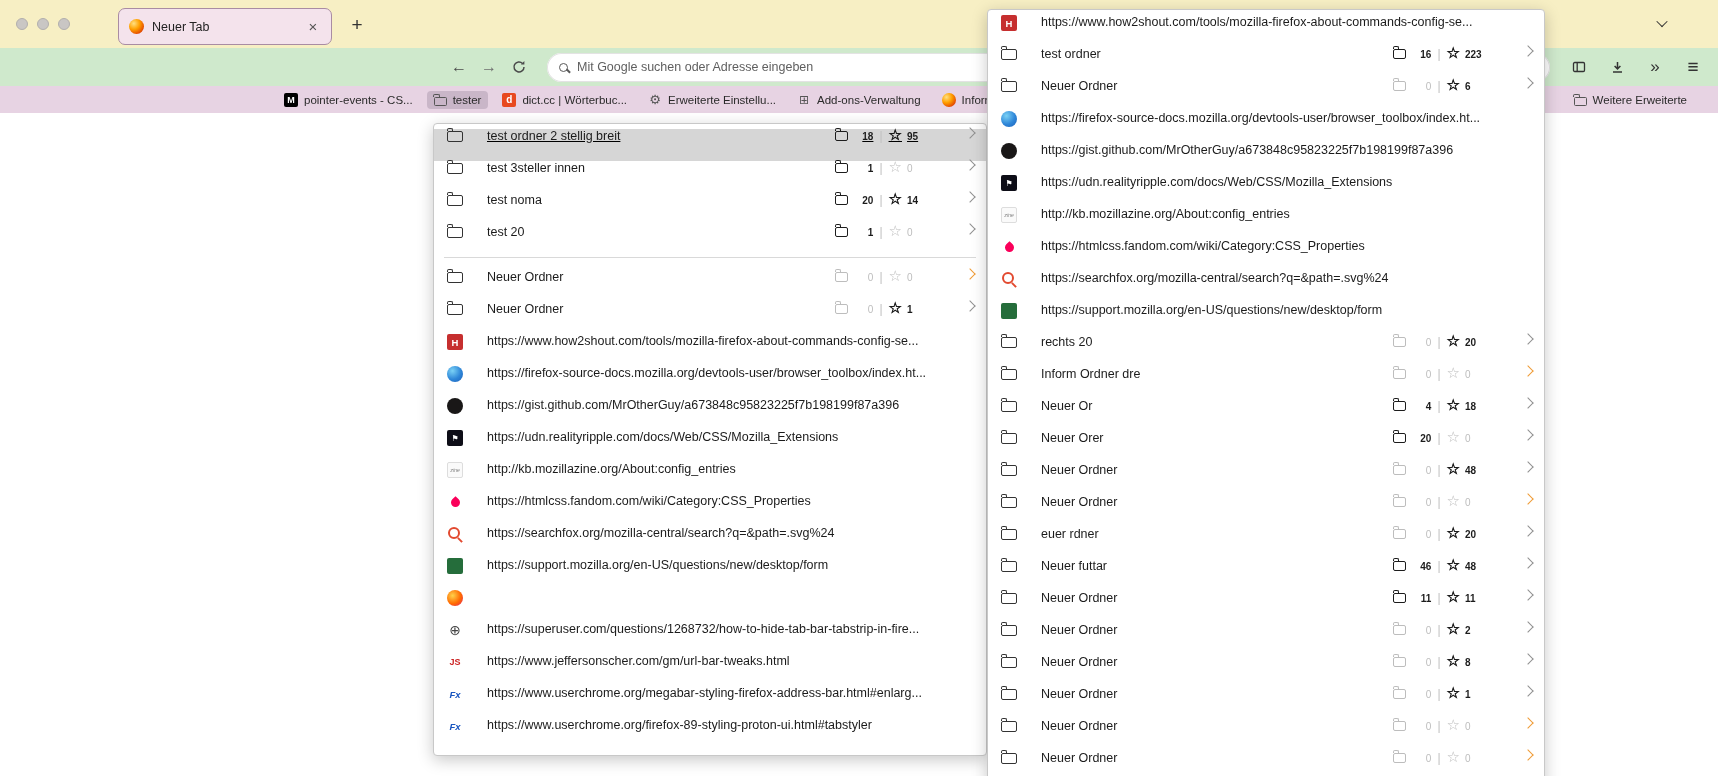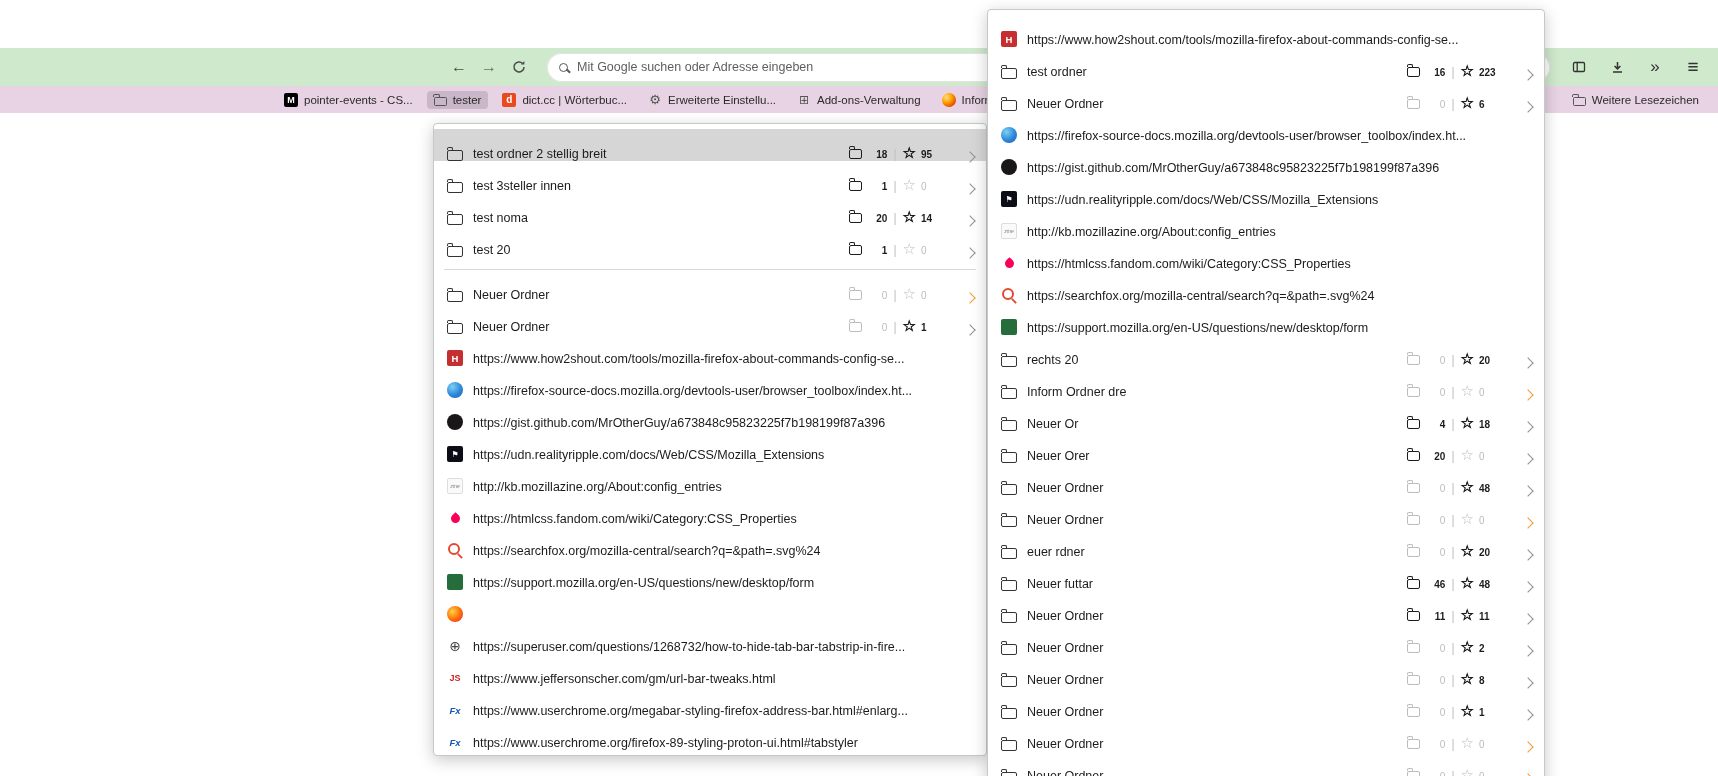--- a/index.html
+++ b/index.html
@@ -63,21 +63,21 @@
   .url-input::placeholder { color:#5f5f5f; opacity:1; }
   .tb-right { display:flex; align-items:center; gap:16px; flex:none; }
   .tb-ico { width:22px; height:22px; display:flex; align-items:center; justify-content:center; color:#333; }
   .tb-ico.overflow::before { content:"»"; font-size:17px; color:#333; }
   .tb-ico.menu::before { content:"≡"; font-size:19px; color:#333; }
 
   
   .bookmarks-bar {
     position:absolute; left:0; top:86px; width:100%; height:27px;
     background:var(--bookmarks_bar_color,#e7d3e3);
-    display:flex; align-items:center; padding-left:277px; padding-right:12px;
+    display:flex; align-items:center; padding-left:277px; padding-right:24px;
   }
   .bb-items { display:flex; align-items:center; gap:7px; }
   .bb-item { display:flex; align-items:center; gap:6px; padding:3px 7px; border-radius:4px;
     white-space:nowrap; flex:none; }
   .bb-item.state-active { background:var(--active_chip_color,#c9b6c8); }
   .bb-label { font-size:11.5px; color:#2a2a2a; }
   .bb-icon { width:14px; height:14px; display:flex; align-items:center; justify-content:center;
     border-radius:2px; flex:none; font-size:10px; }
   .bbic-mdn { background:#000; color:#fff; font-weight:700; }
   .bbic-mdn::before { content:"M"; font-size:9px; }
@@ -96,22 +96,22 @@
   .bb-right { margin-left:auto; }
 
   
   .menu-panel {
     position:absolute; background:#fff; border:1px solid #c8c8c8; border-radius:4px;
     box-shadow:0 4px 16px rgba(0,0,0,.22); padding:5px 0; z-index:30; overflow:hidden;
   }
   .left-panel  { left:433px; top:123px; width:554px; }
   .right-panel { left:987px; top:9px;  width:558px; }
 
-  .menu-row { display:flex; align-items:flex-end; height:32px; padding:0 12px 0 13px; gap:10px; }
-  .menu-row.state-selected { background:var(--selected_row_color,#d6d6d6); }
+  .menu-row { display:flex; align-items:flex-start; height:32px; padding:0 12px 0 13px; gap:24px; }
+  .menu-row.state-selected { background:var(--selected_row_color,#d6d6d6);text-decoration:underline; }
   .row-label { font-size:12.5px; color:#1b1b1b; white-space:nowrap; overflow:hidden;
     text-overflow:ellipsis; flex:1 1 auto; }
 
   
   .fold { box-sizing:border-box; position:relative; border:1.5px solid currentColor; border-radius:2px; flex:none; }
   .fold::before { content:""; box-sizing:border-box; position:absolute; top:-4px; left:-1.5px;
     width:6px; height:3px; border:1.5px solid currentColor; border-bottom:none; border-radius:2px 2px 0 0; }
   .row-folder-glyph { width:16px; height:11px; color:#333; margin-top:2px; }
   .cnt-folder-glyph { width:13px; height:10px; }
 
@@ -161,20 +161,36 @@
     transform:rotate(45deg); flex:none; margin-left:9px; }
   .chev-orange { border-color:var(--orange_accent,#ef9b35); }
   .menu-row.row-separator { height:13px; padding:0 10px; }
   .menu-row.row-separator::after { content:""; flex:1; border-top:1px solid #d9d9d9; }
 </style>
 </head>
 <body>
 
 <div class="screen">
 
+  <div class="titlebar">
+    <div class="traffic">
+      <span class="tl-btn"></span>
+      <span class="tl-btn"></span>
+      <span class="tl-btn"></span>
+    </div>
+    <div class="tab">
+      <span class="ff-ico"></span>
+      <span class="tab-title">Neuer Tab</span>
+      <span class="tab-close"></span>
+    </div>
+    <span class="newtab-btn"></span>
+    <span class="alltabs-btn">
+      <span class="chev-down"></span>
+    </span>
+  </div>
 
   <div class="toolbar">
     <span class="nav-btn back"></span>
     <span class="nav-btn fwd"></span>
     <span class="nav-btn">
       <svg width="14" height="14" viewBox="0 0 14 14">
         <path d="M12 7a5 5 0 1 1-1.46-3.54" fill="none" stroke="#4a4a4a" stroke-width="1.5"></path>
         <path d="M12.4 1.0v3.6H8.9z" fill="#4a4a4a"></path>
       </svg>
     </span>
@@ -228,21 +244,21 @@
           <span class="bb-label">Add-ons-Verwaltung</span>
         </div>
 
         <div class="bb-item">
           <span class="bb-icon bbic-firefox"></span>
           <span class="bb-label">Inform...</span>
         </div>
       </div>
     <div class="bb-item bb-right">
       <span class="bb-icon bbic-folder"></span>
-      <span class="bb-label">Weitere Lesezeichen</span>
+      <span class="bb-label">Weitere Erweiterte</span>
     </div>
   </div>
 
   <div class="menu-panel left-panel">
 
       <div class="menu-row row-folder state-selected">
         <span class="fold row-folder-glyph"></span>
 
         <span class="row-label">test ordner 2 stellig breit</span>
         <span class="counts">

